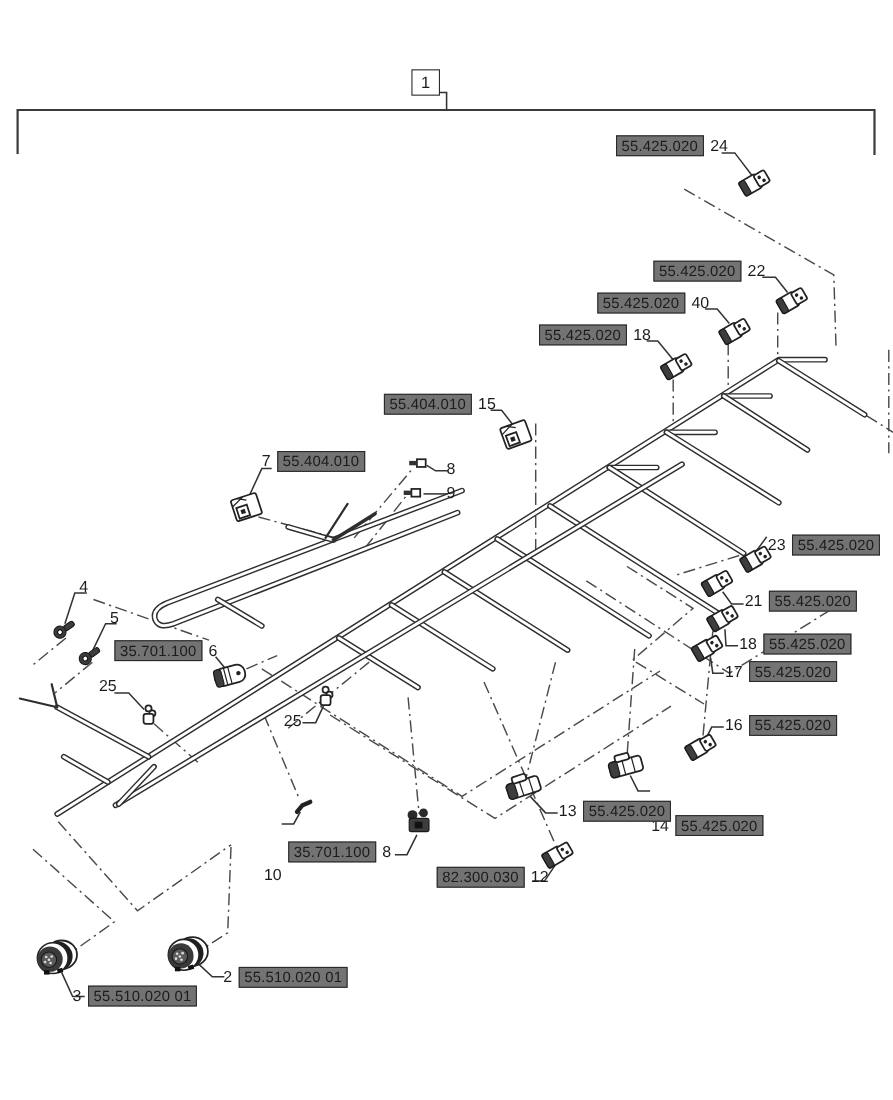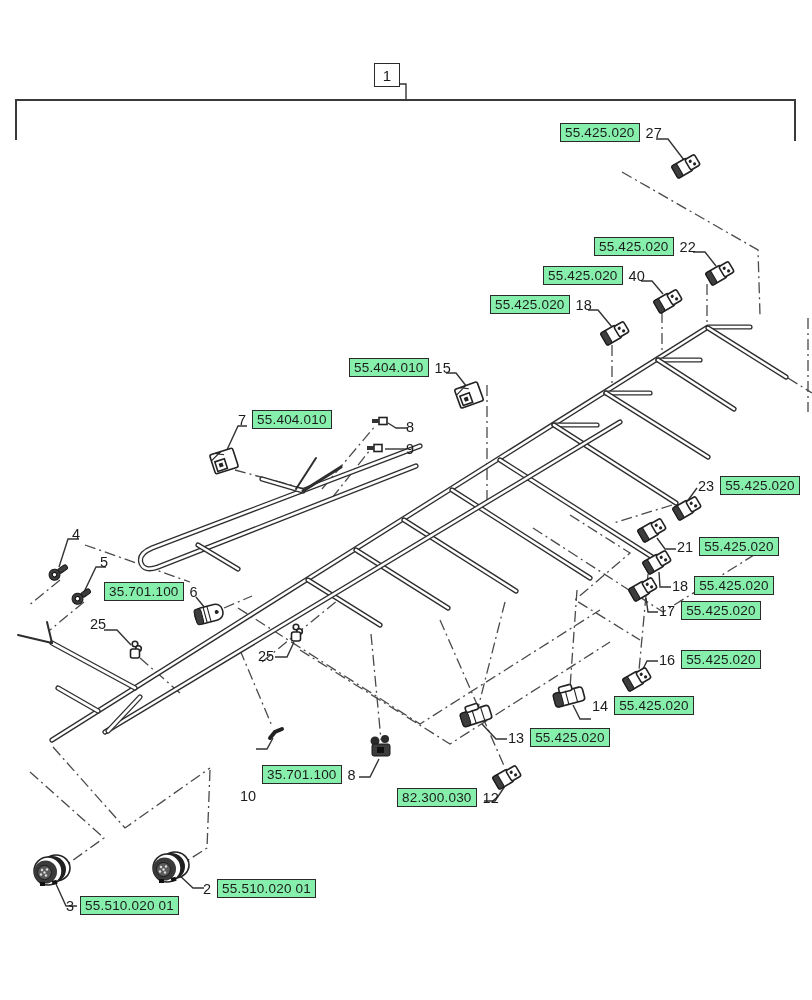--- a/index.html
+++ b/index.html
@@ -13,21 +13,21 @@
   .thin2{stroke:#2e2e2e;stroke-width:3.2;fill:none;stroke-linecap:round;}
   .ph{stroke:#4a4a4a;stroke-width:1.3;fill:none;stroke-dasharray:11 4 2 4;}
   .ld{stroke:#333;stroke-width:1.4;fill:none;}
   .bk{stroke:#3a3a3a;stroke-width:2;fill:none;}
   .cfill{fill:#fff;stroke:#222;stroke-width:1.6;}
   .cdark{fill:#3d3d3d;stroke:#191919;stroke-width:1;}
   .cln{stroke:#222;stroke-width:1.1;fill:none;}
   
   .callout{position:absolute;display:flex;align-items:center;gap:6px;white-space:nowrap;}
   .callout .num{font-size:14.5px;color:#1c1c1c;}
-  .code-box{border:1.5px solid #2a2a2a;background:#86efac;padding:0 4px;font-size:13.5px;
+  .code-box{border:1.5px solid #2a2a2a;background:#737373;padding:0 4px;font-size:13.5px;
             line-height:17px;color:#1c1c1c;letter-spacing:.2px;}
   .assembly-box{position:absolute;left:374px;top:63px;width:24px;height:22px;border:1.6px solid #2a2a2a;
             background:#fff;display:flex;align-items:center;justify-content:center;
             font-size:15px;color:#1c1c1c;}
 </style>
 </head>
 <body>
 
 <div id="page">
 
@@ -236,21 +236,21 @@
       <use href="#g-sensor" transform="translate(381,749)"></use>
       <use href="#g-round" transform="translate(167,868)"></use>
       <use href="#g-round" transform="translate(48,871)"></use>
     </g>
   </svg>
 
   <div class="assembly-box">1</div>
 
   <div class="callout" style="left:560px;top:123px;">
     <span class="code-box">55.425.020</span>
-    <span class="num">27</span>
+    <span class="num">24</span>
   </div>
   <div class="callout" style="left:594px;top:237px;">
     <span class="code-box">55.425.020</span>
     <span class="num">22</span>
   </div>
   <div class="callout" style="left:543px;top:266px;">
     <span class="code-box">55.425.020</span>
     <span class="num">40</span>
   </div>
   <div class="callout" style="left:490px;top:295px;">
@@ -280,41 +280,41 @@
   <div class="callout" style="left:104px;top:582px;">
     <span class="code-box">35.701.100</span>
     <span class="num">6</span>
   </div>
   <div class="callout" style="left:90px;top:616px;">
     <span class="num">25</span>
   </div>
   <div class="callout" style="left:258px;top:648px;">
     <span class="num">25</span>
   </div>
-  <div class="callout" style="left:698px;top:476px;">
+  <div class="callout" style="left:698px;top:486px;">
     <span class="num">23</span>
     <span class="code-box">55.425.020</span>
   </div>
   <div class="callout" style="left:677px;top:537px;">
     <span class="num">21</span>
     <span class="code-box">55.425.020</span>
   </div>
   <div class="callout" style="left:672px;top:576px;">
     <span class="num">18</span>
     <span class="code-box">55.425.020</span>
   </div>
   <div class="callout" style="left:659px;top:601px;">
     <span class="num">17</span>
     <span class="code-box">55.425.020</span>
   </div>
   <div class="callout" style="left:659px;top:650px;">
     <span class="num">16</span>
     <span class="code-box">55.425.020</span>
   </div>
-  <div class="callout" style="left:592px;top:696px;">
+  <div class="callout" style="left:592px;top:741px;">
     <span class="num">14</span>
     <span class="code-box">55.425.020</span>
   </div>
   <div class="callout" style="left:508px;top:728px;">
     <span class="num">13</span>
     <span class="code-box">55.425.020</span>
   </div>
   <div class="callout" style="left:397px;top:788px;">
     <span class="code-box">82.300.030</span>
     <span class="num">12</span>

